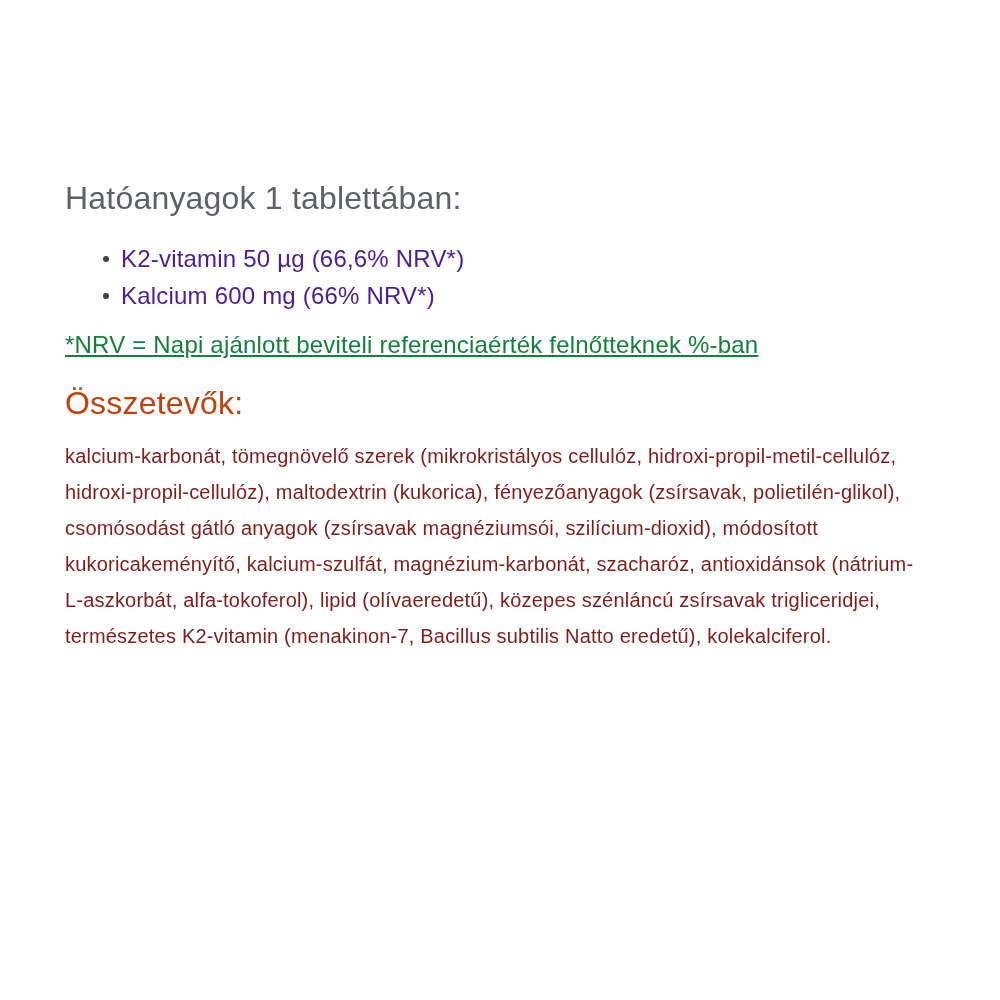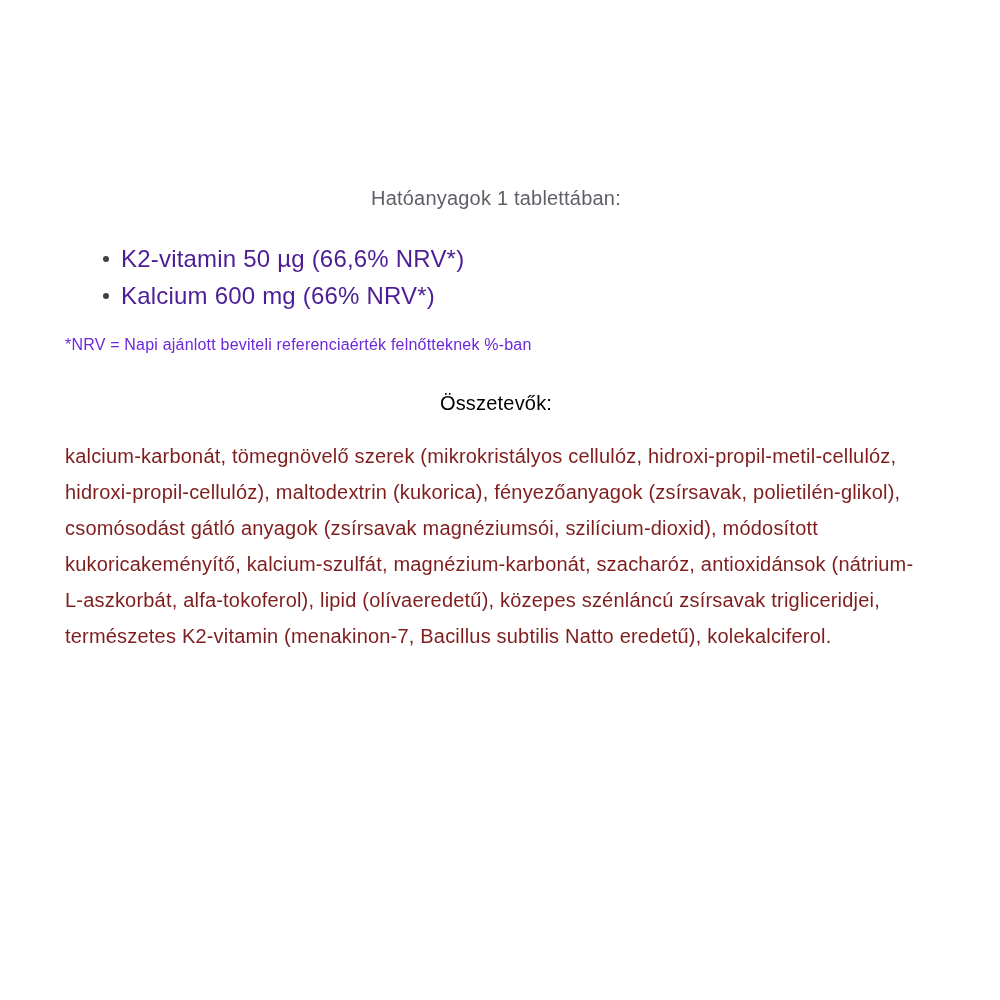--- a/index.html
+++ b/index.html
@@ -15,30 +15,29 @@
     background: #ffffff;
     overflow: hidden;
   }
   .content {
     position: absolute;
     top: 183px;
     left: 65px;
     width: 862px;
   }
   .section-heading {
-    font-size: 20px;
+    font-size: 32px;
     line-height: 30px;
     font-weight: 400;
     color: #5d6167;
     margin: 0;
     letter-spacing: 0.2px;
-    text-align: center;
   }
   .heading-ingredients {
-    color: #000000;
+    color: #c2410c;
   }
   ul.ingredient-list {
     margin: 32px 0 0 0;
     padding: 0 0 0 38px;
     list-style: none;
   }
   ul.ingredient-list li {
     position: relative;
     font-size: 24px;
     line-height: 28px;
@@ -50,25 +49,26 @@
     content: "";
     position: absolute;
     left: -18px;
     top: 11px;
     width: 6px;
     height: 6px;
     border-radius: 50%;
     background: #3d4248;
   }
   .footnote {
-    font-size: 16px;
+    font-size: 24px;
     line-height: 30px;
-    color: #6d28d9;
+    color: #15803d;
     margin: 0;
     letter-spacing: 0.2px;
+    text-decoration: underline;
   }
   .footnote-nrv { margin-top: 20px; }
   .footnote-ne  { margin-top: 36px; }
   .heading-ingredients { margin-top: 28px; }
   .ingredients-paragraph {
     margin: 20px 0 0 0;
     font-size: 20px;
     line-height: 36px;
     color: #7f1d1d;
     letter-spacing: 0.2px;

